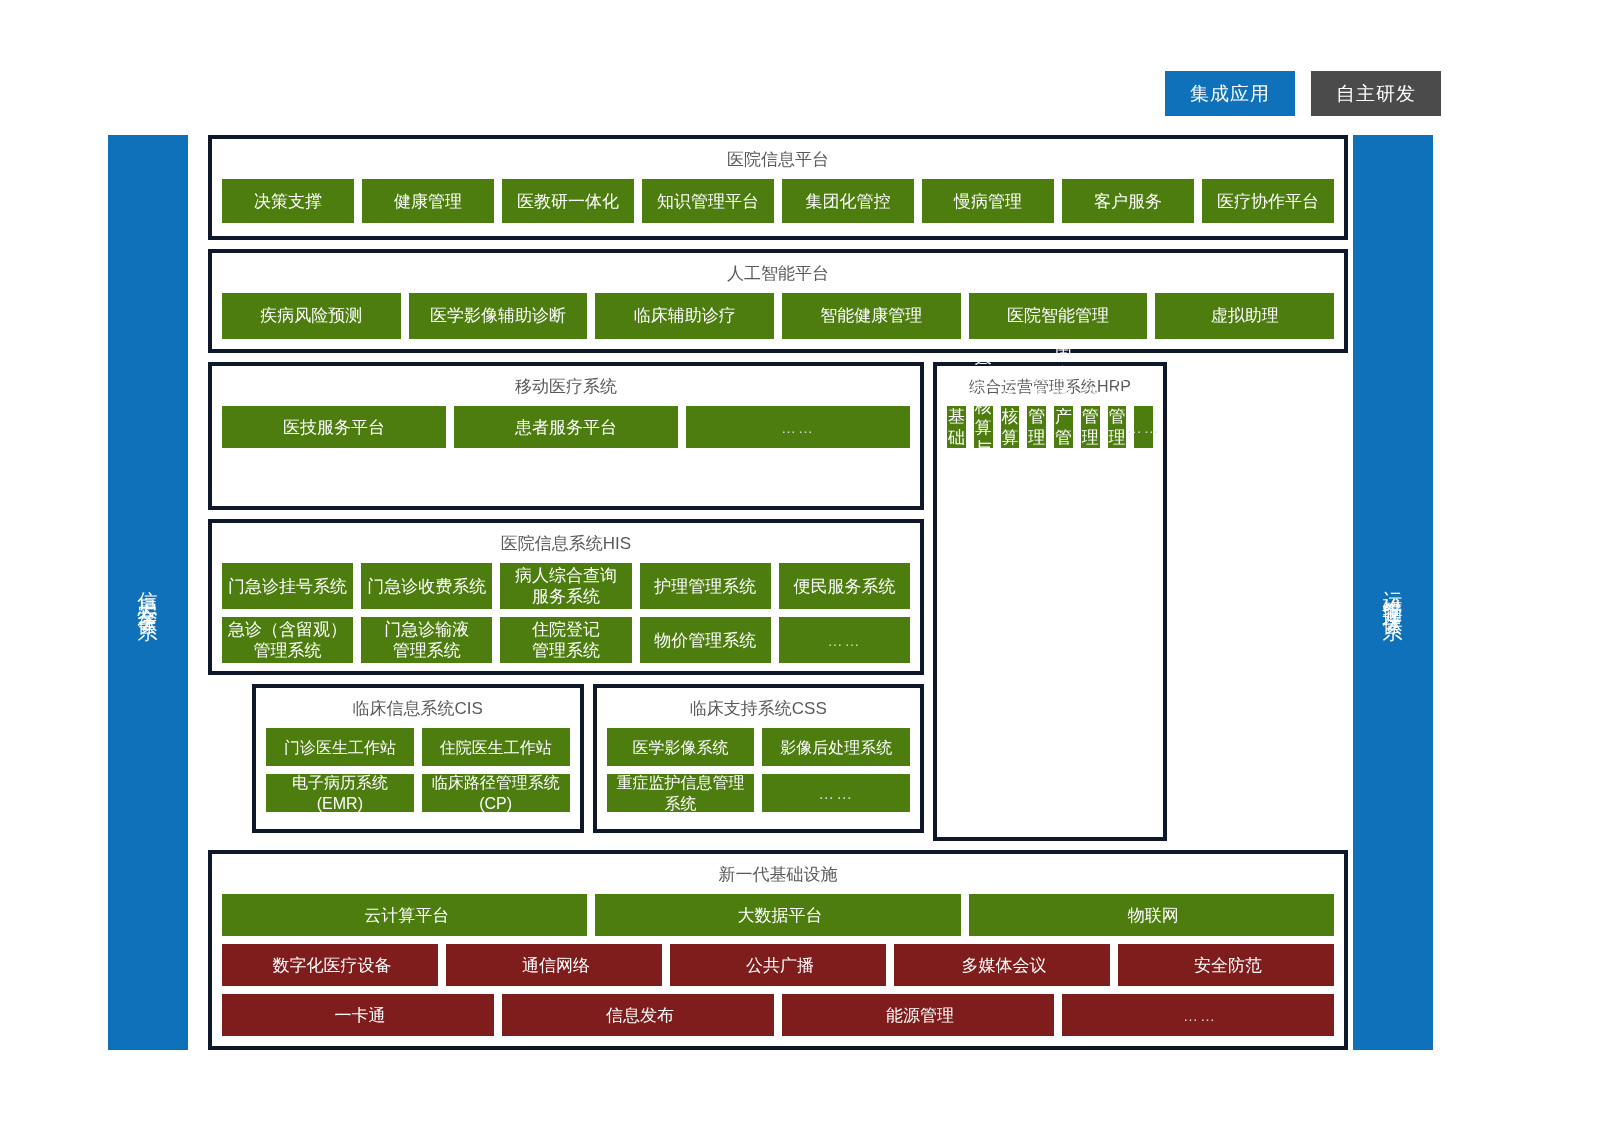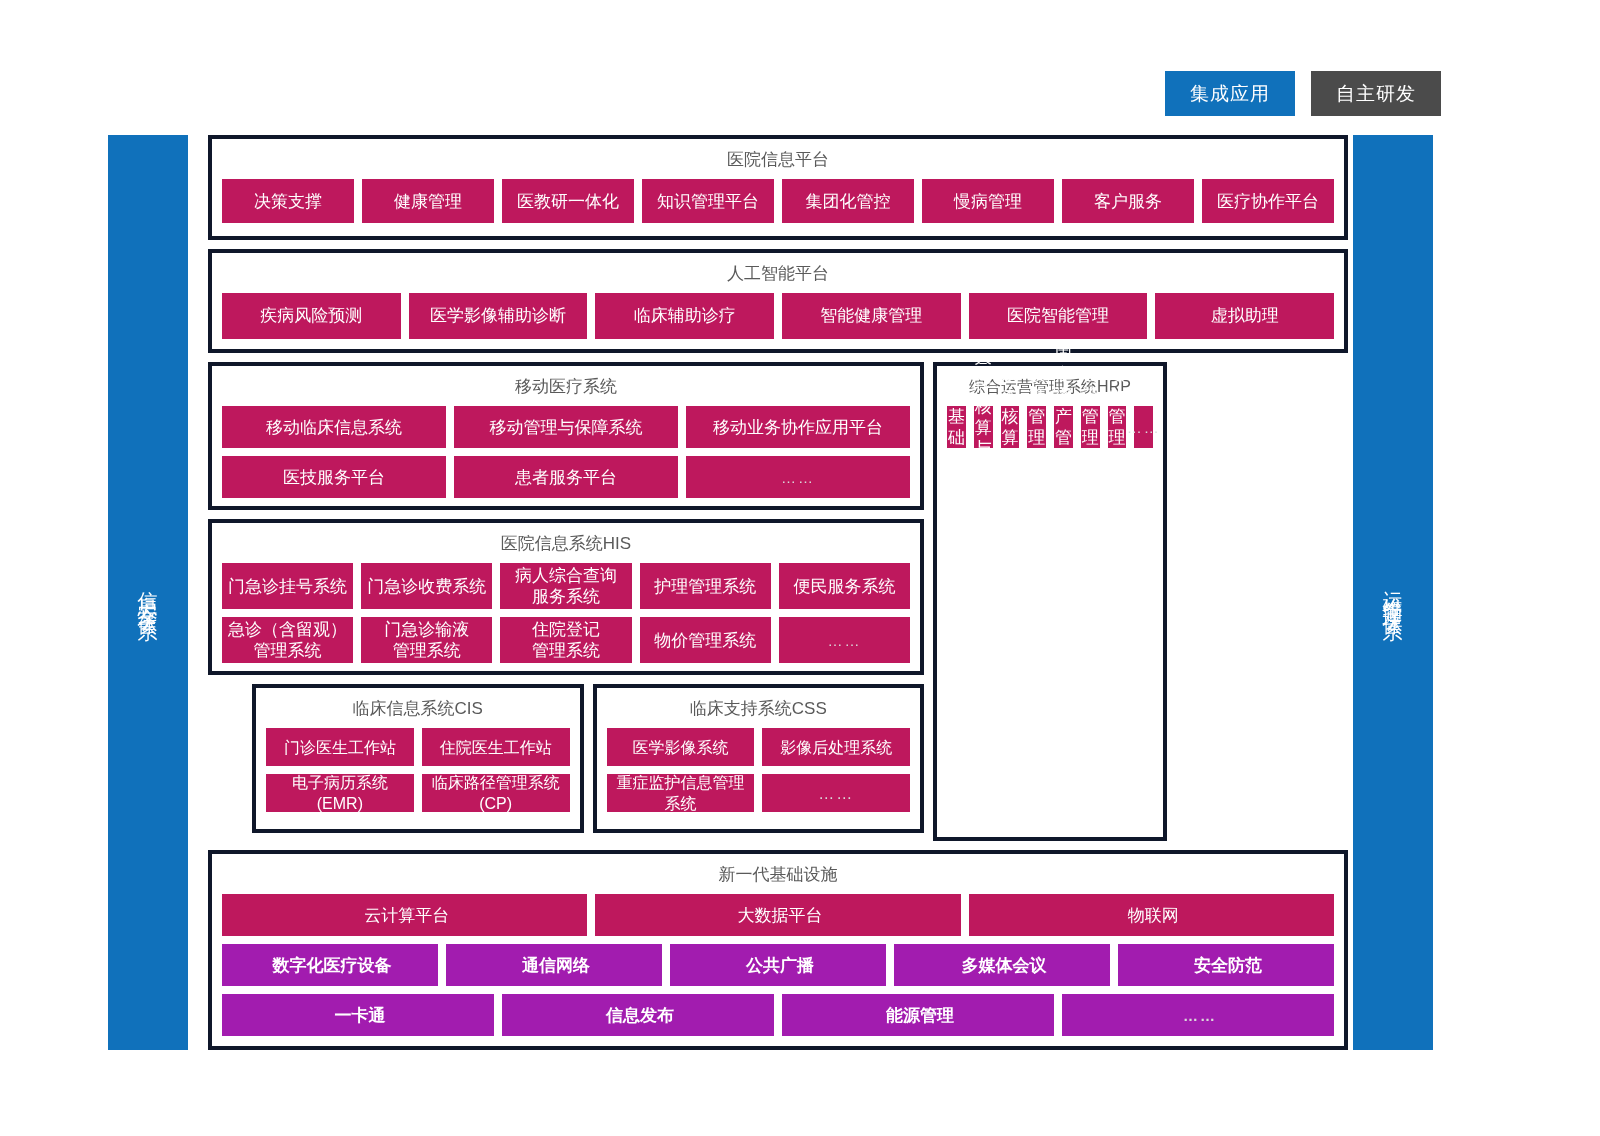--- a/index.html
+++ b/index.html
@@ -58,31 +58,31 @@
     font-size:17px;color:#5a5a5a;
     line-height:26px;
     margin-bottom:6px;
     white-space:nowrap;
   }
   .row{
     display:flex;gap:8px;
   }
   .row + .row{margin-top:8px;}
   .box{
-    background:#be185d;color:#ffffff;
+    background:#4d7c0f;color:#ffffff;
     display:flex;align-items:center;justify-content:center;
     text-align:center;
     font-size:17px;line-height:21px;
     box-sizing:border-box;
     padding:2px 4px;
     white-space:pre-line;
     flex:1 1 0;
     min-width:0;
   }
-  .box.blue{background:#a21caf;font-weight:bold;}
+  .box.blue{background:#7f1d1d;}
   .box.dots{font-size:15px;letter-spacing:2px;color:#dadada;}
 
   
   .sec-hip .box{height:44px;}
   .sec-ai .box{height:46px;}
 
   .mid{
     display:flex;gap:9px;
     flex:0 0 auto;
   }
@@ -152,25 +152,20 @@
     </div>
   </div>
 
   <div class="mid" style="height:479px;">
 
     <div class="mid-left">
 
       <div class="panel sec-mobile" style="height:148px;">
         <div class="panel-title">移动医疗系统</div>
         <div class="row">
-          <div class="box">移动临床信息系统</div>
-          <div class="box">移动管理与保障系统</div>
-          <div class="box">移动业务协作应用平台</div>
-        </div>
-        <div class="row">
           <div class="box">医技服务平台</div>
           <div class="box">患者服务平台</div>
           <div class="box dots">……</div>
         </div>
       </div>
 
       <div class="panel sec-his" style="height:156px;">
         <div class="panel-title">医院信息系统HIS</div>
         <div class="row">
           <div class="box">门急诊挂号系统</div>

